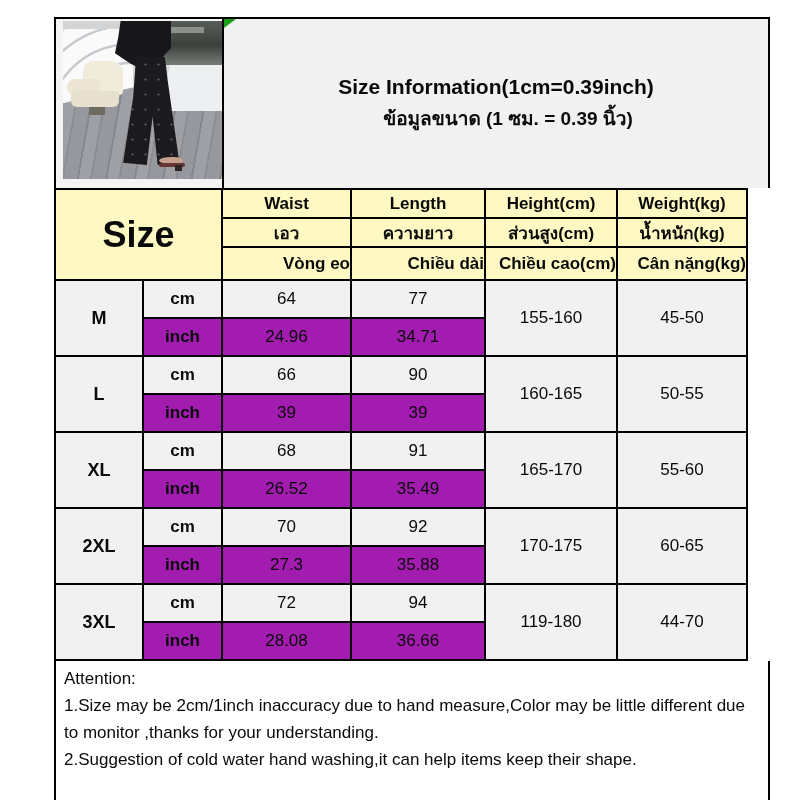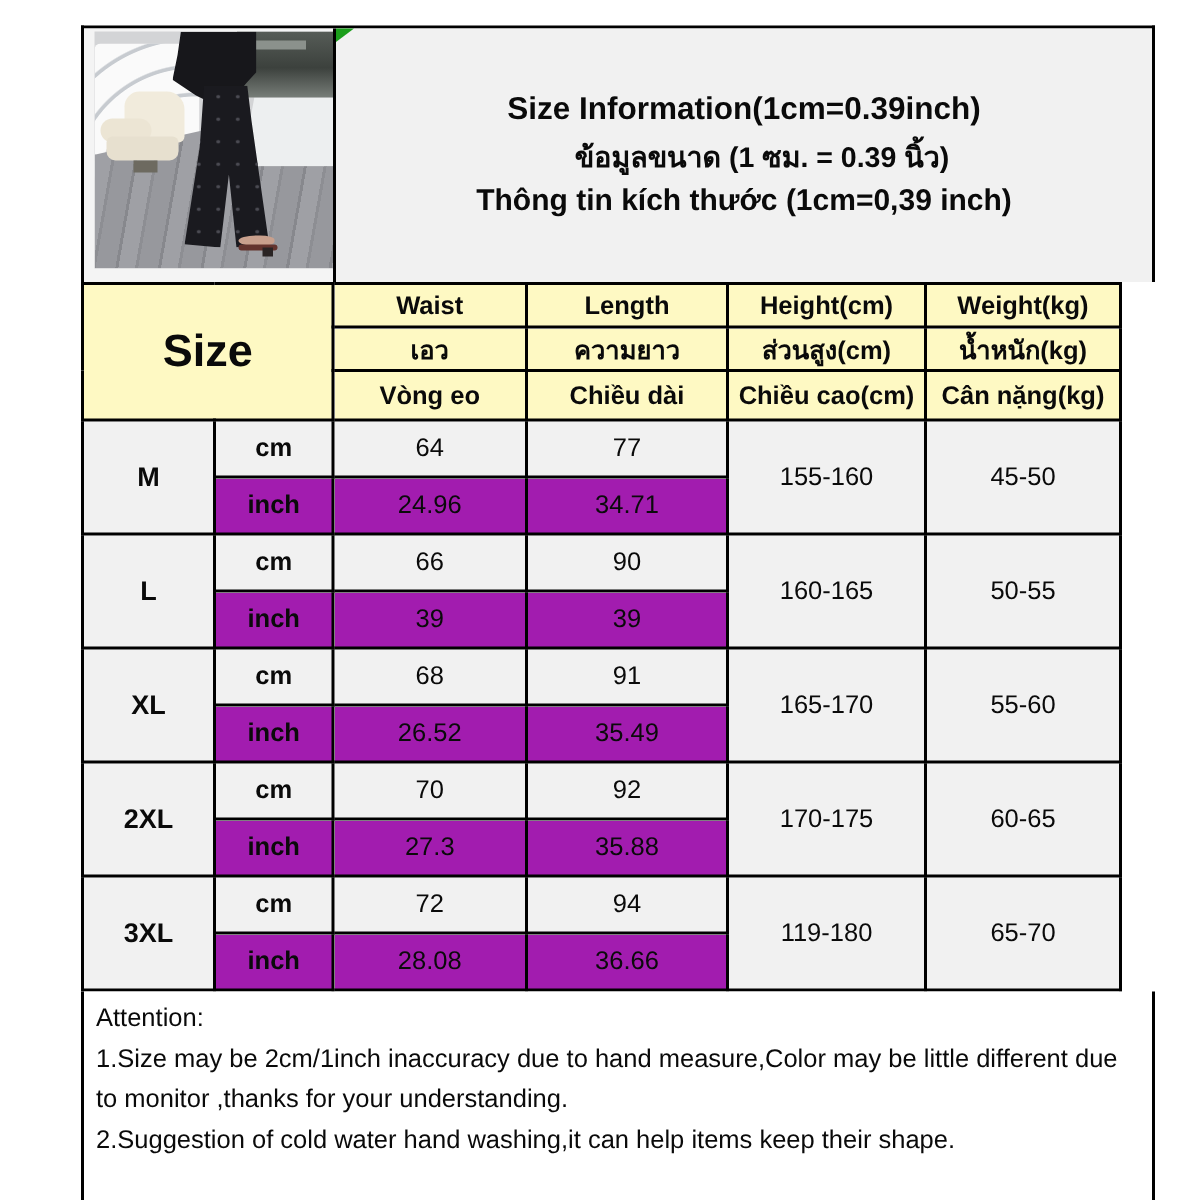--- a/index.html
+++ b/index.html
@@ -49,22 +49,22 @@
   .ph-feet { position:absolute; left:96px; top:136px; width:26px; height:14px; }
   .ph-feet .foot { position:absolute; left:0; top:0; width:24px; height:7px; background:#c9a08d; border-radius:50% 40% 40% 50%; }
   .ph-feet .sole { position:absolute; left:0; top:6px; width:26px; height:4px; background:#64342e; border-radius:2px; }
   .ph-feet .heel { position:absolute; left:16px; top:8px; width:7px; height:6px; background:#2a2424; }
 
   
   table.size-table { width:692px; border-collapse:collapse; table-layout:fixed; }
   .size-table td { border:2px solid #000; text-align:center; vertical-align:middle;
                    font-size:17px; overflow:hidden; white-space:nowrap; }
   .size-table tr.hrow td { height:29px; background:#fef9c3; font-weight:bold; }
-  .size-table tr.hrow-vi td { height:33px; }
-  .size-table td.size-big { background:#d9dada; font-size:30px; font-weight:bold; }
+  .size-table tr.hrow-vi td { height:33px;text-align:right; }
+  .size-table td.size-big { background:#d9dada; font-size:36px; font-weight:bold; }
   .size-table tr.r-cm td { height:38px; background:#f1f1f1;margin-left:43px; }
   .size-table tr.r-inch td { height:38px; background:#a21caf; }
   .size-table td.size-name { background:#d9dada; font-weight:bold; font-size:18px; }
   .size-table td.unit { font-weight:bold; }
   .size-table td.range { background:#f1f1f1; }
 
   
   .attention { height:152px; border:2px solid #000; border-top:none; background:#ffffff;
                padding:4px 8px; font-size:17px; line-height:27px; }
 </style>
@@ -93,21 +93,20 @@
             <div class="foot"></div>
               <div class="sole"></div>
               <div class="heel"></div>
           </div>
         </div>
       </div>
       <div class="title-cell">
         <div class="corner-marker"></div>
         <div class="title-en">Size Information(1cm=0.39inch)</div>
         <div class="title-th">ข้อมูลขนาด (1 ซม. = 0.39 นิ้ว)</div>
-        <div class="title-vi">Thông tin kích thước (1cm=0,39 inch)</div>
       </div>
     </div>
 
     <table class="size-table">
       <colgroup>
         <col style="width:88px">
           <col style="width:79px">
           <col style="width:129px">
         <col style="width:134px">
           <col style="width:132px">
@@ -189,21 +188,21 @@
           <td>27.3</td>
           <td>35.88</td>
         </tr>
 
         <tr class="r-cm">
           <td class="size-name" rowspan="2">3XL</td>
           <td class="unit">cm</td>
           <td>72</td>
           <td>94</td>
           <td class="range" rowspan="2">119-180</td>
-          <td class="range" rowspan="2">65-70</td>
+          <td class="range" rowspan="2">44-70</td>
         </tr>
         <tr class="r-inch">
           <td class="unit">inch</td>
           <td>28.08</td>
           <td>36.66</td>
         </tr>
       </tbody>
     </table>
 
     <div class="attention">

